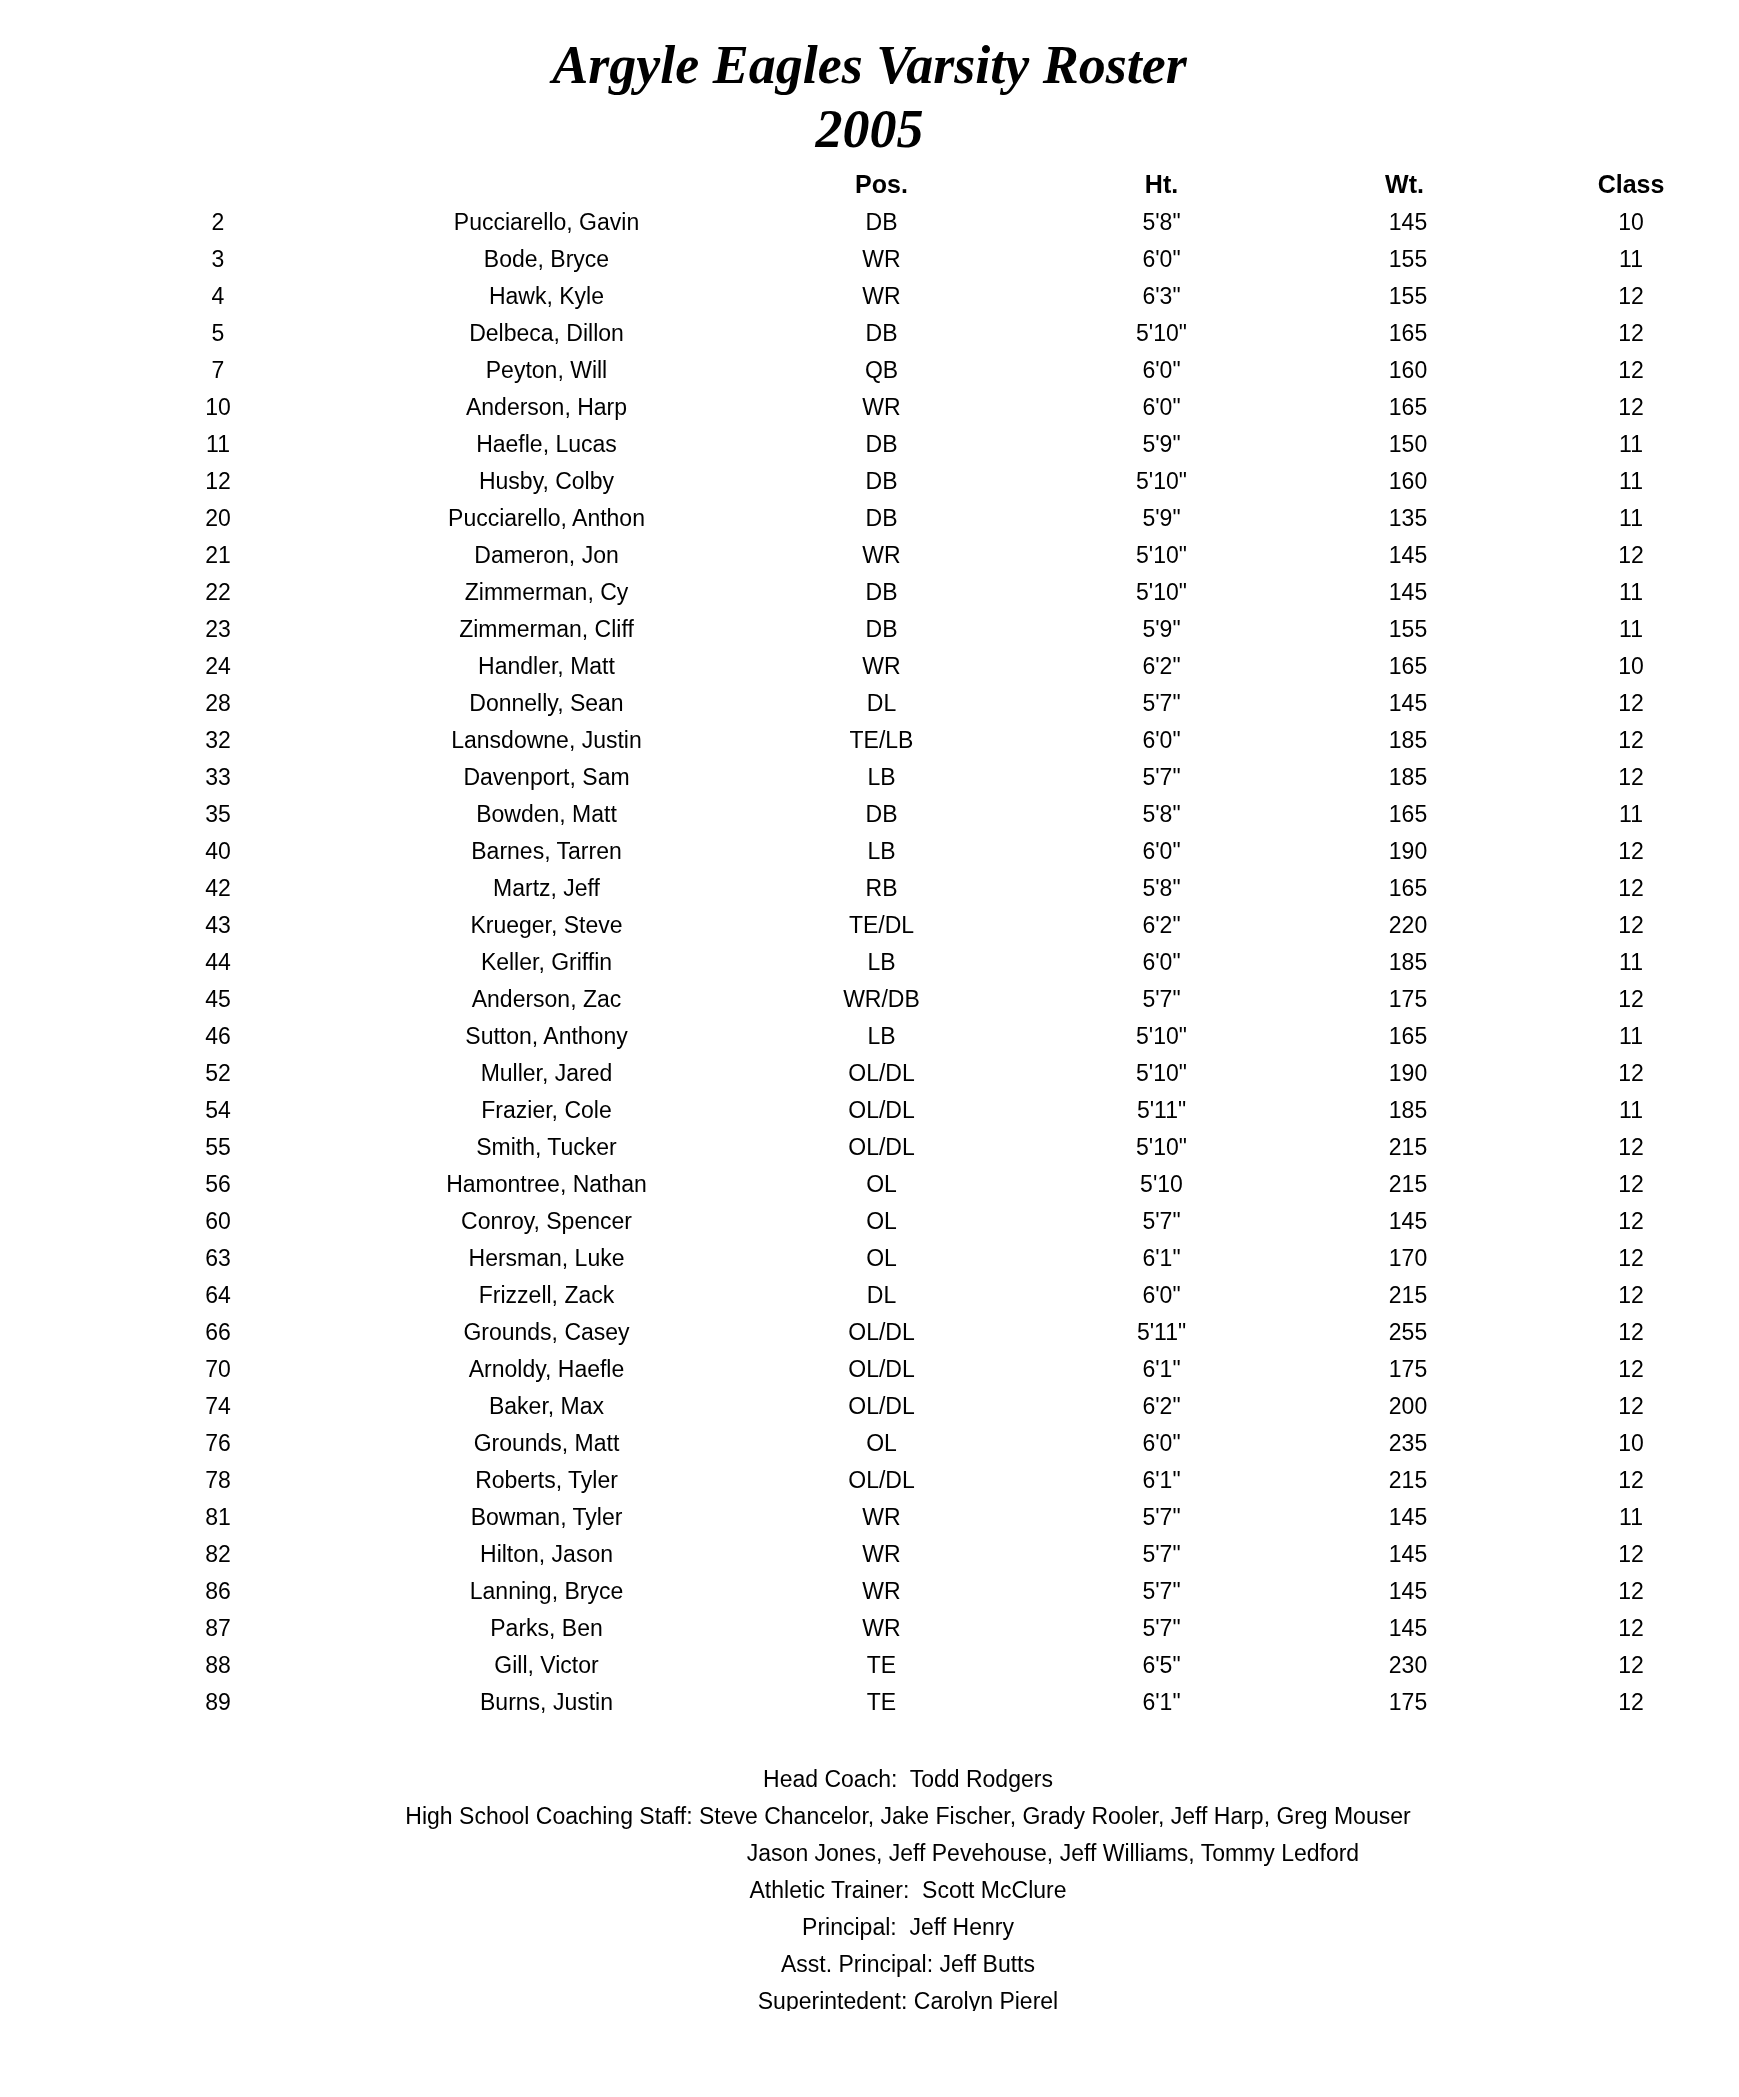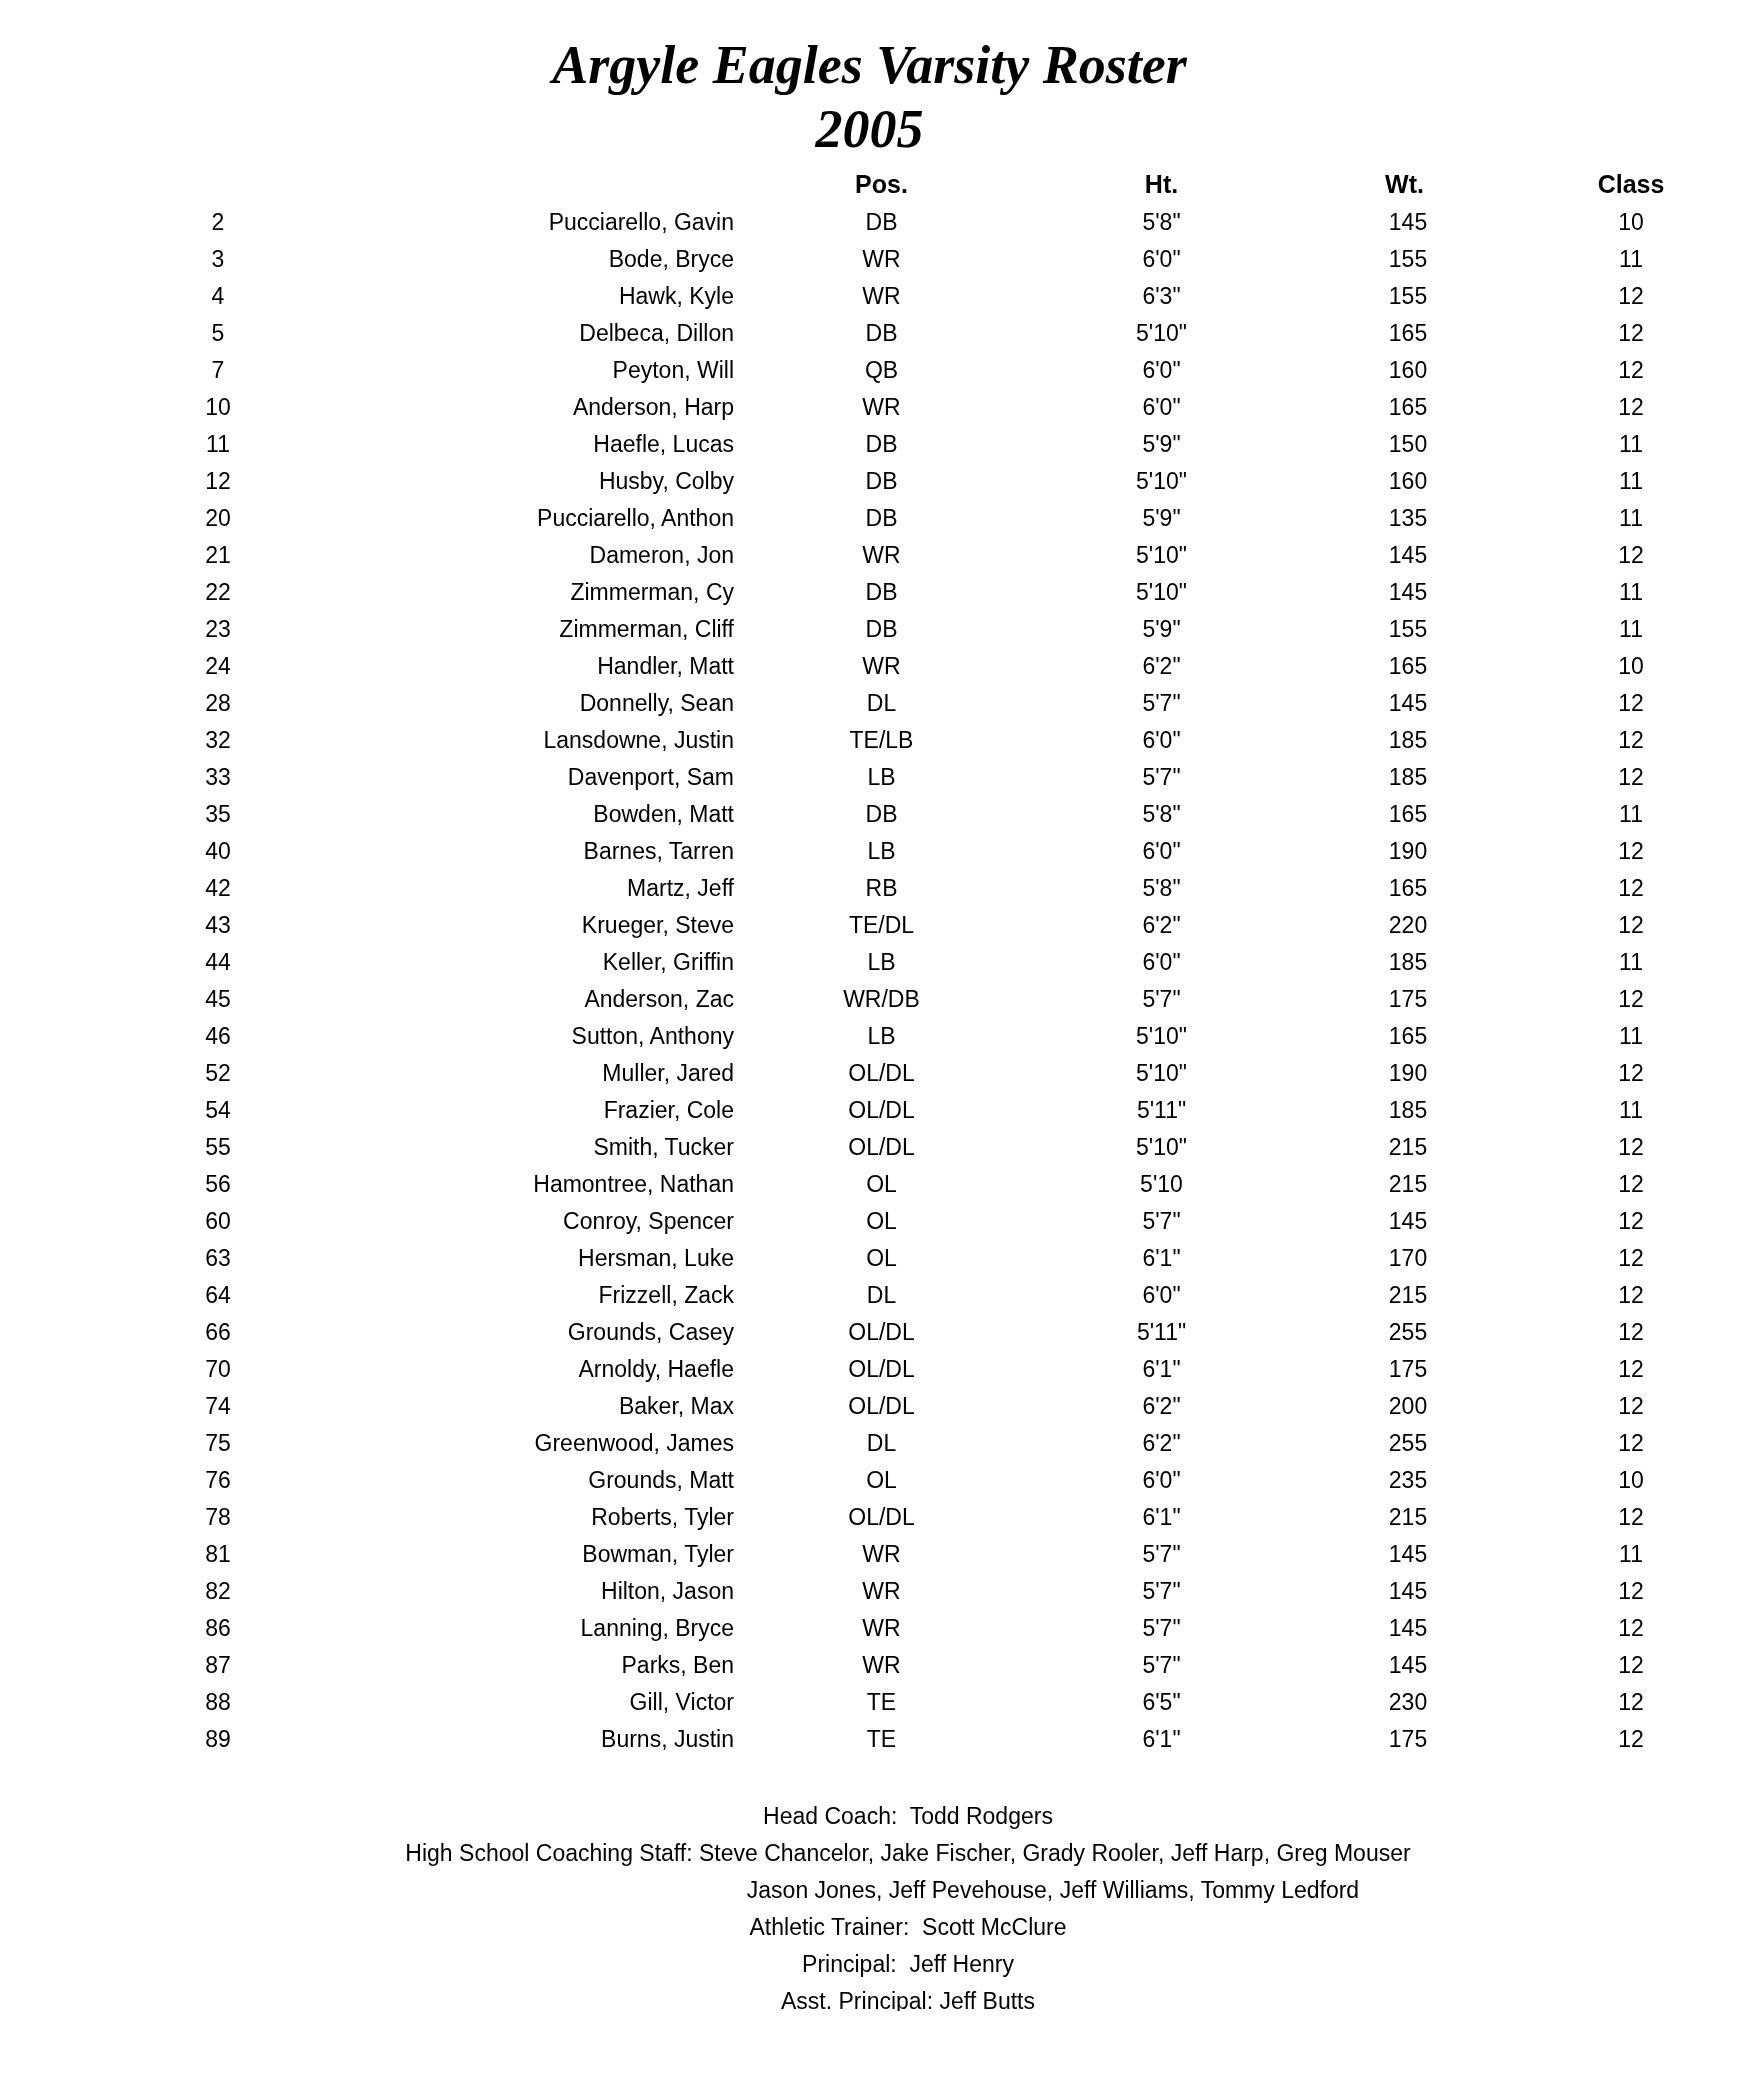--- a/index.html
+++ b/index.html
@@ -24,21 +24,21 @@
   }
   table.roster th {
     font-weight:bold; font-size:25px; text-align:center; vertical-align:bottom;
     height:37px; padding-bottom:4.8px; white-space:pre;
   }
   table.roster th .u { }
   table.roster td {
     font-size:23px; height:37px; text-align:center; vertical-align:middle;
     white-space:pre; overflow:hidden;
   }
-  table.roster td.name { text-align:right; }
+  table.roster td.name { text-align:center; }
   .footer {
     margin-left:77px; margin-top:40px; font-size:23px;text-align:center;
   }
   .footer p { line-height:37px; white-space:pre; }
   .footer p.indent { padding-left:290px; }
 </style>
 </head>
 <body>
 
 <div class="page">
@@ -357,28 +357,20 @@
 
         <tr>
           <td>74</td>
           <td class="name">Baker, Max</td>
           <td>OL/DL</td>
           <td>6'2"</td>
           <td>200</td>
           <td>12</td>
         </tr>
 
-        <tr>
-          <td>75</td>
-          <td class="name">Greenwood, James</td>
-          <td>DL</td>
-          <td>6'2"</td>
-          <td>255</td>
-          <td>12</td>
-        </tr>
 
         <tr>
           <td>76</td>
           <td class="name">Grounds, Matt</td>
           <td>OL</td>
           <td>6'0"</td>
           <td>235</td>
           <td>10</td>
         </tr>
 

